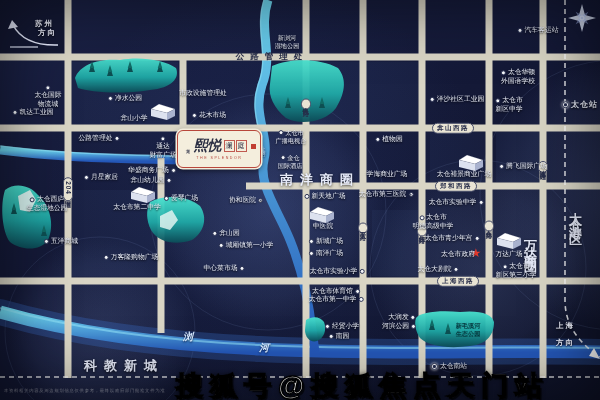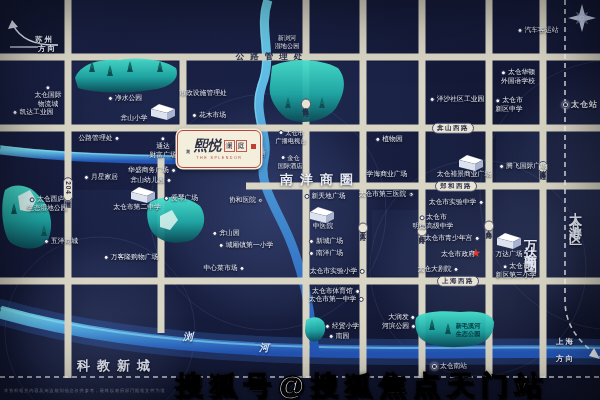--- a/index.html
+++ b/index.html
@@ -33,21 +33,21 @@
     color:#a6d2f5;font-size:6.5px;letter-spacing:2px;z-index:25;text-shadow:0 1px 2px rgba(0,10,40,.8);}
   .liu-char{position:absolute;transform:translate(-50%,-50%);color:#d8eaff;font-size:10px;
     font-weight:700;font-style:italic;z-index:25;text-shadow:0 1px 2px rgba(0,20,60,.9);}
   .district{position:absolute;transform:translate(-50%,-50%);color:#eef2ff;font-weight:700;z-index:24;
     text-shadow:0 1px 3px rgba(0,0,0,.75);opacity:.95;}
   .district.h{font-size:13px;letter-spacing:7px;white-space:nowrap;}
   .district.v{writing-mode:vertical-rl;font-size:13px;letter-spacing:7px;}
   .dir{position:absolute;color:#f0f3ff;font-size:7.5px;font-weight:700;letter-spacing:2px;
     z-index:26;text-align:center;line-height:1.1;text-shadow:0 1px 2px rgba(0,0,0,.8);}
   .dir .l2{margin-top:6px;display:block;}
-  .dir .l1{display:block;margin-top:16px;}
+  .dir .l1{display:block;}
   #dir-shanghai .l2{margin-top:9px;}
   .watermark{position:absolute;left:176px;top:368px;font-size:27px;font-weight:800;color:#fff;
     letter-spacing:7px;-webkit-text-stroke:1.4px #000;z-index:60;white-space:nowrap;
     text-shadow:0 0 5px rgba(0,0,0,.85),2px 2px 0 rgba(0,0,0,.6);}
   .disclaimer{position:absolute;left:4px;top:388px;font-size:6px;transform:scale(.72);
     transform-origin:left top;color:rgba(255,255,255,.42);letter-spacing:1px;z-index:55;white-space:nowrap;}
   .plaque{position:absolute;left:177px;top:130px;width:82px;height:36px;background:#f4eedd;
     border:1px solid #b8473b;border-radius:6px;z-index:40;display:flex;flex-direction:column;
     align-items:center;justify-content:center;box-shadow:0 0 0 1.5px #f4eedd,0 2px 6px rgba(0,0,0,.65);}
   .plaque-row{display:flex;align-items:center;gap:2px;}
@@ -183,21 +183,21 @@
       <div class="roadlabel-v" style="left: 363px; top: 228px;">太平路</div>
       <div class="roadlabel-v" style="left: 422px; top: 231px;">先行路</div>
       <div class="roadlabel-v" style="left: 489px; top: 226px;">东仓路</div>
       <div class="roadlabel-v" style="left: 543px; top: 167px;">沈海高速</div>
       <div class="river-label" style="left: 262px; top: 144px;">盐铁塘</div>
       <div class="liu-char" style="left: 188px; top: 337px;">浏</div>
       <div class="liu-char" style="left: 264px; top: 348px;">河</div>
       <div class="district h" style="left: 320px; top: 180px;">南洋商圈</div>
       <div class="district v" style="left: 530px; top: 243px;">万达商圈</div>
       <div class="district v" style="left: 575px; top: 216px;">太仓港区</div>
-      <div class="district h" style="left: 117px; top: 366px; text-align: right;">科教新城</div>
+      <div class="district h" style="left: 124px; top: 366px; text-align: right;">科教新城</div>
       <div class="poi" style="left: 48px; top: 97px;">
         <span class="dot"></span>
         <div class="ln">
           <span>太仓国际</span>
         </div>
         <div class="ln">
           <span>物流城</span>
         </div>
       </div>
       <div class="poi" style="left: 33px; top: 112px;">

